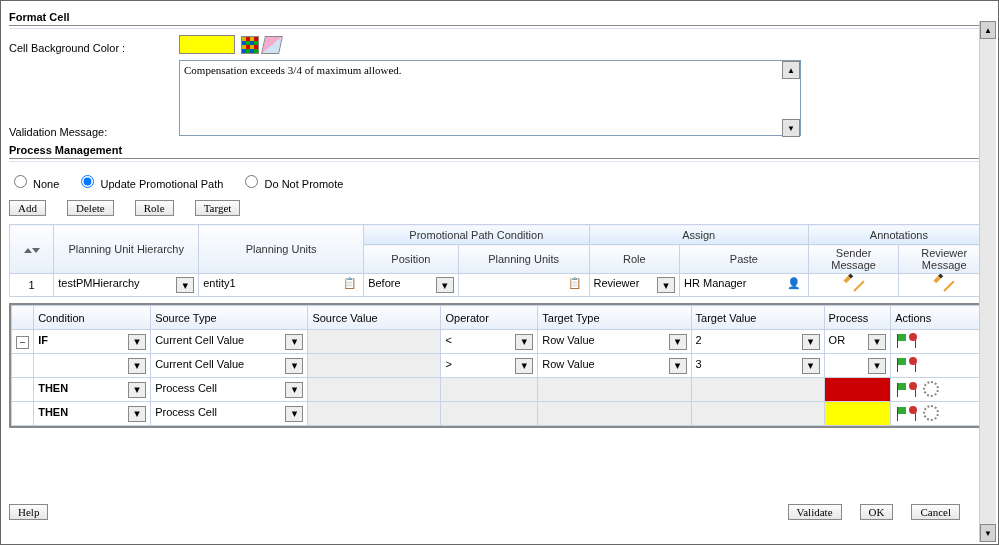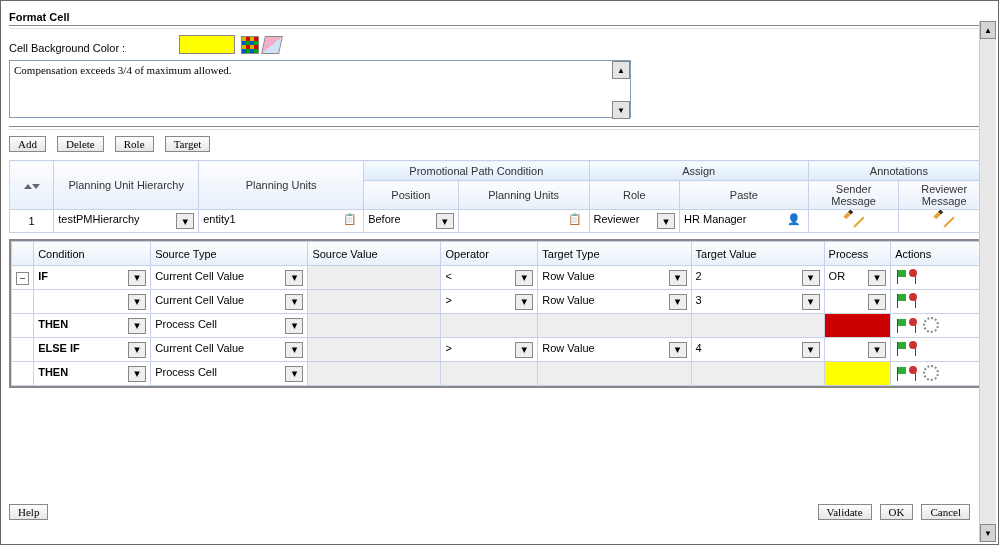--- a/index.html
+++ b/index.html
@@ -12,26 +12,26 @@
 .body{padding:6px 8px;height:calc(100% - 18px);box-sizing:border-box;overflow:hidden;position:relative}
 .section-h{font-weight:bold;font-size:11px;margin:4px 0 2px}
 .hr{height:2px;border-top:1px solid #888;border-bottom:1px solid #e0e0f0;margin:2px 0 6px}
 .row{display:flex;align-items:flex-end;margin-bottom:6px}
 .lbl{width:170px;padding-top:2px}
 .swatch{width:54px;height:17px;border:1px solid #888;background:#ffff00;margin-right:6px}
 .tiny-icon{width:16px;height:16px;margin-right:4px;display:inline-block}
 .grid-icon{background:repeating-conic-gradient(#d00 0 25%,#0a0 0 50%,#05c 0 75%,#cb0 0 100%);border:1px solid #888;background-size:8px 8px}
 .eraser{background:linear-gradient(135deg,#f4aecb 50%,#cfe3f5 50%);border:1px solid #888;transform:skewX(-12deg)}
 .ta-wrap{position:relative;width:622px}
-textarea{width:622px;height:58px;border:1px solid #7f9db9;font:11px Tahoma;padding:3px 18px 3px 4px;box-sizing:border-box;resize:none;background:#fff}
+textarea{width:622px;height:76px;border:1px solid #7f9db9;font:11px Tahoma;padding:3px 18px 3px 4px;box-sizing:border-box;resize:none;background:#fff}
 .scrbtn{position:absolute;right:1px;width:16px;height:16px;border:1px solid #888;background:#e4e4e4;display:flex;align-items:center;justify-content:center;font-size:8px}
 .radios{margin:10px 0}
 .radios label{margin-right:14px}
 .btnbar{margin-bottom:8px}
-button{font:11px Tahoma;padding:1px 8px;border:1px solid #888;background:linear-gradient(#fdfdfd,#e6e6e6);margin-right:8px}
+button{font:11px Tahoma;padding:1px 8px;border:1px solid #888;background:linear-gradient(#fdfdfd,#e6e6e6);margin-right:18px}
 .grid{border-collapse:collapse;width:100%;table-layout:fixed}
 .grid th,.grid td{border:1px solid #c8d2e6;padding:2px 4px;font-weight:normal;text-align:left;height:20px;box-sizing:border-box;overflow:hidden}
 .grid th{background:linear-gradient(#fdfdff,#e7f0fa);color:#333;text-align:center}
 .grid th.group{background:linear-gradient(#f7fbff,#dcebfb)}
 .caret{display:inline-block;width:0;height:0;border-left:4px solid transparent;border-right:4px solid transparent}
 .caret.up{border-bottom:5px solid #666}
 .caret.dn{border-top:5px solid #666}
 .dd{float:right;width:16px;height:14px;border:1px solid #888;background:#eee;display:flex;align-items:center;justify-content:center}
 .cell-icon{float:right;width:16px;height:16px}
 .pencil{display:inline-block;width:14px;height:14px;border-bottom:2px solid #e8a33a;transform:rotate(-45deg) translate(2px,-2px)}
@@ -68,29 +68,36 @@
     <div class="hr"></div>
 
     <div class="row">
       <div class="lbl">Cell Background Color :</div>
       <div class="swatch"></div>
       <span class="tiny-icon grid-icon"></span>
       <span class="tiny-icon eraser"></span>
     </div>
 
     <div class="row">
+      <div class="lbl">Validation Message:</div>
       <div class="ta-wrap">
         <textarea style="">Compensation exceeds 3/4 of maximum allowed.</textarea>
         <div class="scrbtn" style="top:1px">▲</div>
         <div class="scrbtn" style="bottom:1px">▼</div>
       </div>
     </div>
 
+    <div class="section-h">Process Management</div>
     <div class="hr"></div>
 
+    <div class="radios">
+      <label><input type="radio" name="pm" style=""> <span>None</span></label>
+      <label><input type="radio" name="pm" checked="" style=""> <span>Update Promotional Path</span></label>
+      <label><input type="radio" name="pm" style=""> <span>Do Not Promote</span></label>
+    </div>
 
     <div class="btnbar">
       <button>Add</button>
       <button>Delete</button>
       <button>Role</button>
       <button>Target</button>
     </div>
 
     <table class="grid">
       <colgroup>
@@ -192,33 +199,20 @@
               <td class="">Process Cell<span class="dd">▾</span></td>
               <td class="shade "></td>
               <td class="shade "></td>
               <td class="shade "></td>
               <td class="shade "></td>
               <td class="red"></td>
               <td><span class="flag g"></span><span class="flag r"></span><span class="gear"></span></td>
             </tr>
             <tr>
               <td></td>
-              <td class=""><b>ELSE IF</b><span class="dd">▾</span></td>
-              <td class="">Current Cell Value<span class="dd">▾</span></td>
-              <td class="shade "></td>
-              <td class="">&gt;<span class="dd">▾</span></td>
-              <td class="">Row Value<span class="dd">▾</span></td>
-              <td class="">4<span class="dd">▾</span></td>
-              <td class="">
-                <span class="dd">▾</span>
-              </td>
-              <td><span class="flag g"></span><span class="flag r"></span></td>
-            </tr>
-            <tr>
-              <td></td>
               <td class=""><b>THEN</b><span class="dd">▾</span></td>
               <td class="">Process Cell<span class="dd">▾</span></td>
               <td class="shade "></td>
               <td class="shade "></td>
               <td class="shade "></td>
               <td class="shade "></td>
               <td class="yel"></td>
               <td><span class="flag g"></span><span class="flag r"></span><span class="gear"></span></td>
             </tr>
           </tbody>

